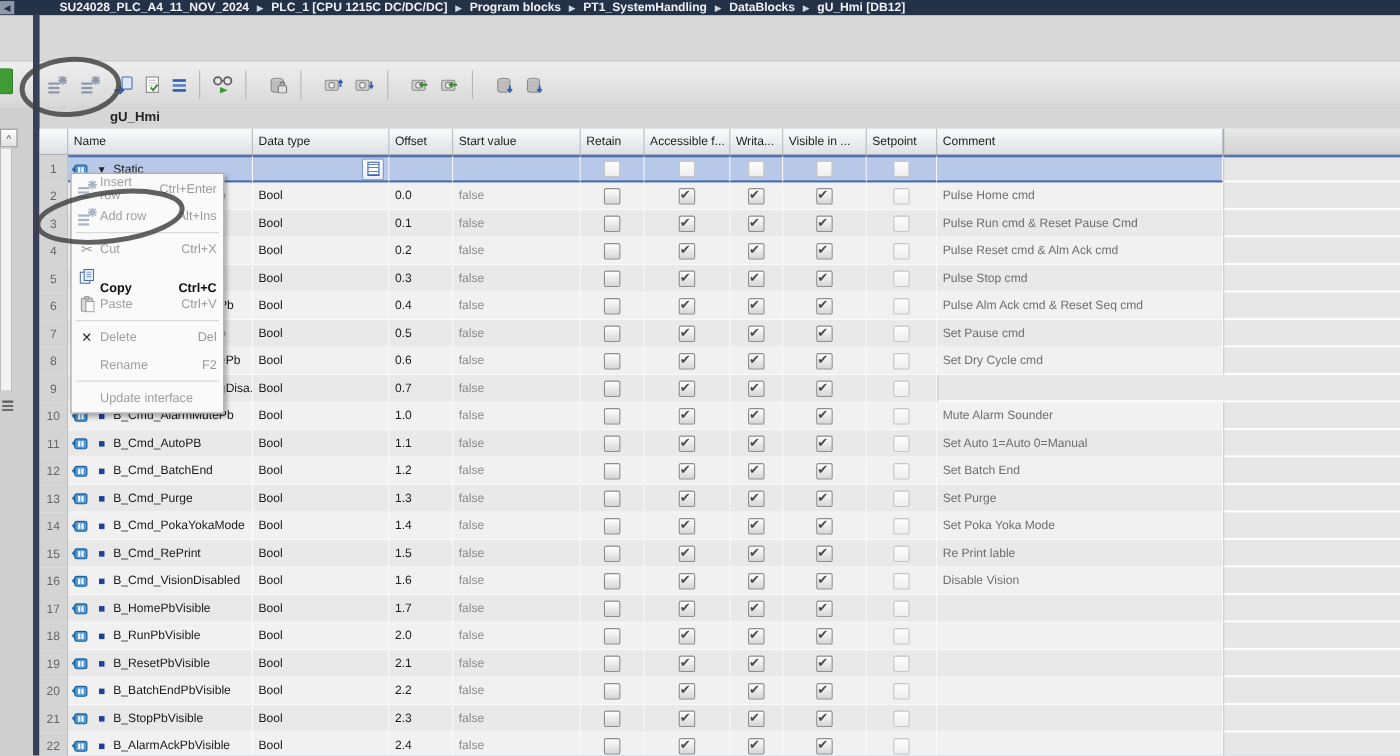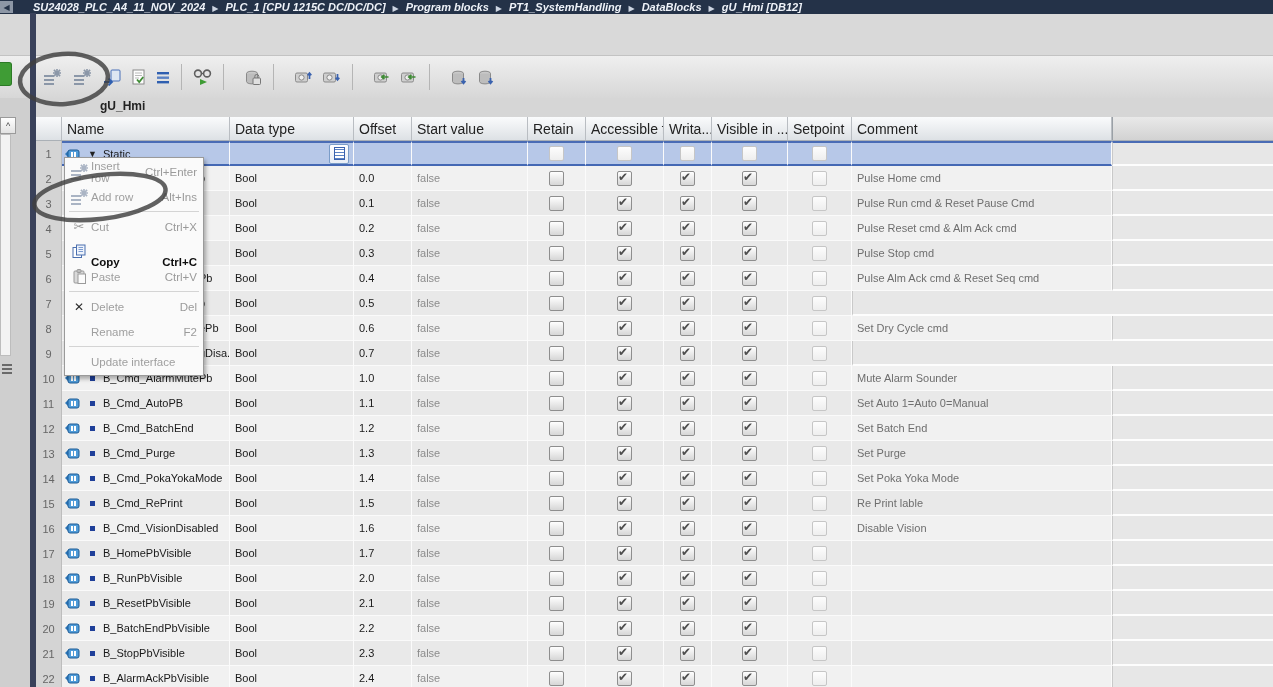--- a/index.html
+++ b/index.html
@@ -4,21 +4,21 @@
 <style>
   html,body{margin:0;padding:0;background:#bfbfbf;}
   .screen{position:relative;width:1273px;height:687px;overflow:hidden;
     font-family:"Liberation Sans","DejaVu Sans",sans-serif;font-size:11px;color:#1a1a1a;
     background:#d9d9d9;}
 
   
   .crumbbar{position:absolute;left:0;top:0;width:1273px;height:14px;background:#243248;
     display:flex;align-items:center;overflow:hidden;}
   .backbtn{width:13px;height:12px;background:#8d97a6;margin-left:0;display:flex;align-items:center;justify-content:center;color:#243248;font-size:8px;flex:0 0 auto;}
-  .crumbs{display:flex;align-items:flex-end;margin-left:16px;white-space:nowrap;font-style:italic;}
+  .crumbs{display:flex;align-items:center;margin-left:37px;white-space:nowrap;}
   .crumb{color:#eef2f8;font-weight:bold;font-size:11px;padding:0 4px;}
   .crumb-sep{color:#cdd5e2;font-size:8px;padding:0 3px;}
 
   
   .gapband{position:absolute;left:0;top:14px;width:1273px;height:41px;background:#d9d9d9;border-bottom:1px solid #c3c3c3;}
   .toolbar{position:absolute;left:0;top:56px;width:1273px;height:42px;
     background:linear-gradient(#efefef,#d7d7d7);border-bottom:1px solid #bdbdbd;
     display:flex;align-items:center;}
   .tbtn{height:26px;display:flex;align-items:center;justify-content:center;padding:0 3px;margin:0 1px;border:1px solid transparent;border-radius:2px;}
   .tlabel{font-size:12px;color:#1f1f1f;padding:0 5px;white-space:nowrap;}
@@ -34,21 +34,21 @@
   .collapsebtn{position:absolute;left:0;top:19px;width:14px;height:15px;background:linear-gradient(#fff,#e2e2e2);
     border:1px solid #9a9a9a;color:#444;font-size:9px;display:flex;align-items:center;justify-content:center;}
   .minitrack{position:absolute;left:0;top:36px;width:9px;height:220px;background:#f3f3f3;border:1px solid #bdbdbd;}
   .grip{position:absolute;left:2px;top:266px;width:10px;height:12px;
     background:repeating-linear-gradient(#6a6a6a 0 2px,transparent 2px 4px);}
   .darkedge{position:absolute;left:30px;top:13px;width:6px;height:674px;background:#39415a;}
 
   
   .grid{position:absolute;left:36px;top:117px;width:1237px;height:570px;overflow:hidden;background:#eef0f2;}
   .hdr{display:flex;height:23px;background:linear-gradient(#fafbfc,#dde1e5);border-bottom:1px solid #aab0b6;}
-  .hcell{display:flex;align-items:center;padding-left:5px;border-right:1px solid #b9bdc2;color:#222;font-size:14px;overflow:hidden;white-space:nowrap;box-sizing:border-box;}
+  .hcell{display:flex;align-items:center;padding-left:5px;border-right:1px solid #b9bdc2;color:#222;font-size:11px;overflow:hidden;white-space:nowrap;box-sizing:border-box;}
   .row{display:flex;height:25px;box-sizing:border-box;}
   .cell{display:flex;align-items:center;border-right:1px solid #fbfbfb;box-sizing:border-box;overflow:hidden;white-space:nowrap;}
   .w-num{width:26px;flex:0 0 auto}.w-name{width:168px;flex:0 0 auto}.w-type{width:124px;flex:0 0 auto}
   .w-off{width:58px;flex:0 0 auto}.w-start{width:116px;flex:0 0 auto}.w-ret{width:58px;flex:0 0 auto}
   .w-acc{width:78px;flex:0 0 auto}.w-wri{width:48px;flex:0 0 auto}.w-vis{width:76px;flex:0 0 auto}
   .w-set{width:64px;flex:0 0 auto}.w-com{width:260px;flex:0 0 auto}.w-rest{flex:1 1 auto;border-right:none}
   .hd-rest{border-left:1px solid #9aa0a6;background:linear-gradient(#e9e9e9,#d2d2d2);}
   .c-num{background:#d4d4d4;color:#666;justify-content:center;border-right:1px solid #bdbdbd;}
   .row.alt .stripe{background:#e9e9e9;}
   .row .stripe{background:#f1f1f1;border-bottom:1px solid #fafafa;}
@@ -516,20 +516,21 @@
           </div>
           <div class="cell stripe cbwrap w-wri">
             <div class="cb checked"></div>
           </div>
           <div class="cell stripe cbwrap w-vis">
             <div class="cb checked"></div>
           </div>
           <div class="cell stripe cbwrap w-set">
             <div class="cb disabled"></div>
           </div>
+          <div class="cell stripe c-com w-com">Set Pause cmd</div>
           <div class="cell c-rest w-rest"></div>
         </div>
         <div class="row">
           <div class="cell c-num w-num">8</div>
           <div class="cell stripe c-name w-name">
             <span class="tagicon" style="display: inline-flex;">
               <svg xmlns="http://www.w3.org/2000/svg" width="15" height="11" viewBox="0 0 15 11">
                 <polygon points="0,5 4,1 4,9" fill="#2c76b8"></polygon>
                 <rect x="3" y="1" width="11" height="9" rx="2" fill="#4f9bd8" stroke="#1f5d96"></rect>
                 <rect x="6" y="3" width="2" height="5" fill="#fff"></rect>

